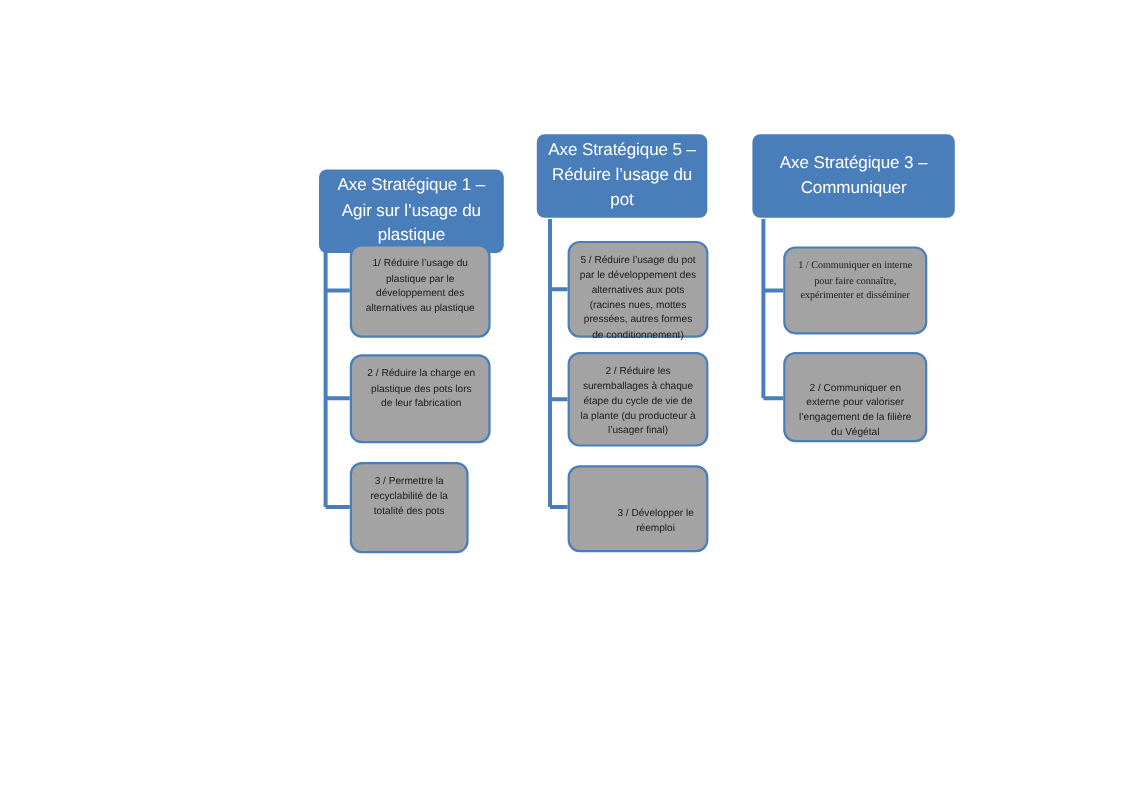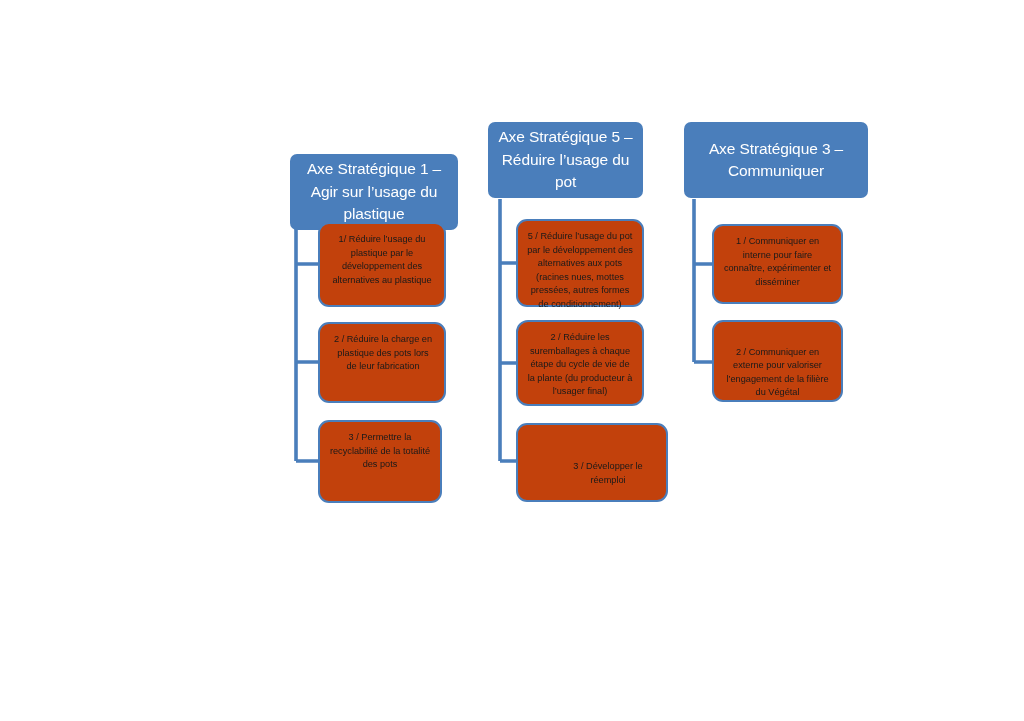--- a/index.html
+++ b/index.html
@@ -46,21 +46,21 @@
     font-size: 15.5px;
     line-height: 1.45;
     letter-spacing: -0.1px;
   }
 
   
   .task-box {
     position: absolute;
     z-index: 2;
     box-sizing: border-box;
-    background: #c2410c;
+    background: #a3a3a3;
     border: 2.4px solid #4A7EBB;
     border-radius: 11px;
     color: #1a1a1a;
     text-align: center;
     font-size: 9.2px;
     line-height: 1.48;
     padding: 9px 9px 0 9px;
     display: flex;
     justify-content: center;
   }
@@ -90,45 +90,45 @@
   </div>
 
   <div class="task-box" style="left:318px; top:222px; width:128px; height:85px;">
     <span class="task-text">1/ Réduire l’usage du plastique par le développement des alternatives au plastique</span>
   </div>
 
   <div class="task-box" style="left:318px; top:322px; width:128px; height:81px;padding-left:11px;">
     <span class="task-text">2 / Réduire la charge en plastique des pots lors de leur fabrication</span>
   </div>
 
-  <div class="task-box" style="left:318px; top:420px; width:124px; height:83px;">
+  <div class="task-box" style="left:318px; top:420px; width:108px; height:83px;">
     <span class="task-text">3 / Permettre la recyclabilité de la totalité des pots</span>
   </div>
 
   <div class="axis-header" style="left:488px; top:122px; width:155px; height:76px;">
     <span>Axe Stratégique 5 – Réduire l’usage du pot</span>
   </div>
 
   <div class="task-box" style="left:516px; top:219px; width:128px; height:88px;">
     <span class="task-text">5 / Réduire l’usage du pot par le développement des alternatives aux pots (racines nues, mottes pressées, autres formes de conditionnement)</span>
   </div>
 
-  <div class="task-box" style="left:516px; top:320px; width:128px; height:86px;border-radius:12px;">
+  <div class="task-box" style="left:516px; top:320px; width:128px; height:86px;">
     <span class="task-text">2 / Réduire les suremballages à chaque étape du cycle de vie de la plante (du producteur à l’usager final)</span>
   </div>
 
-  <div class="task-box" style="left:516px; top:423px; width:152px; height:79px; padding-top:35px;padding-left:41px;">
+  <div class="task-box" style="left:516px; top:423px; width:128px; height:79px; padding-top:35px;padding-left:41px;">
     <span class="task-text">3 / Développer le réemploi</span>
   </div>
 
   <div class="axis-header" style="left:684px; top:122px; width:184px; height:76px;">
     <span>Axe Stratégique 3 – Communiquer</span>
   </div>
 
-  <div class="task-box" style="left:712px; top:224px; width:131px; height:80px;">
+  <div class="task-box" style="left:712px; top:224px; width:131px; height:80px;font-family:Liberation Serif, serif;">
     <span class="task-text">1 / Communiquer en interne pour faire connaître, expérimenter et disséminer</span>
   </div>
 
   <div class="task-box" style="left:712px; top:320px; width:131px; height:82px;align-items:flex-end;">
     <span class="task-text">2 / Communiquer en externe pour valoriser l’engagement de la filière du Végétal</span>
   </div>
 
 </div>
 
 </body></html>

